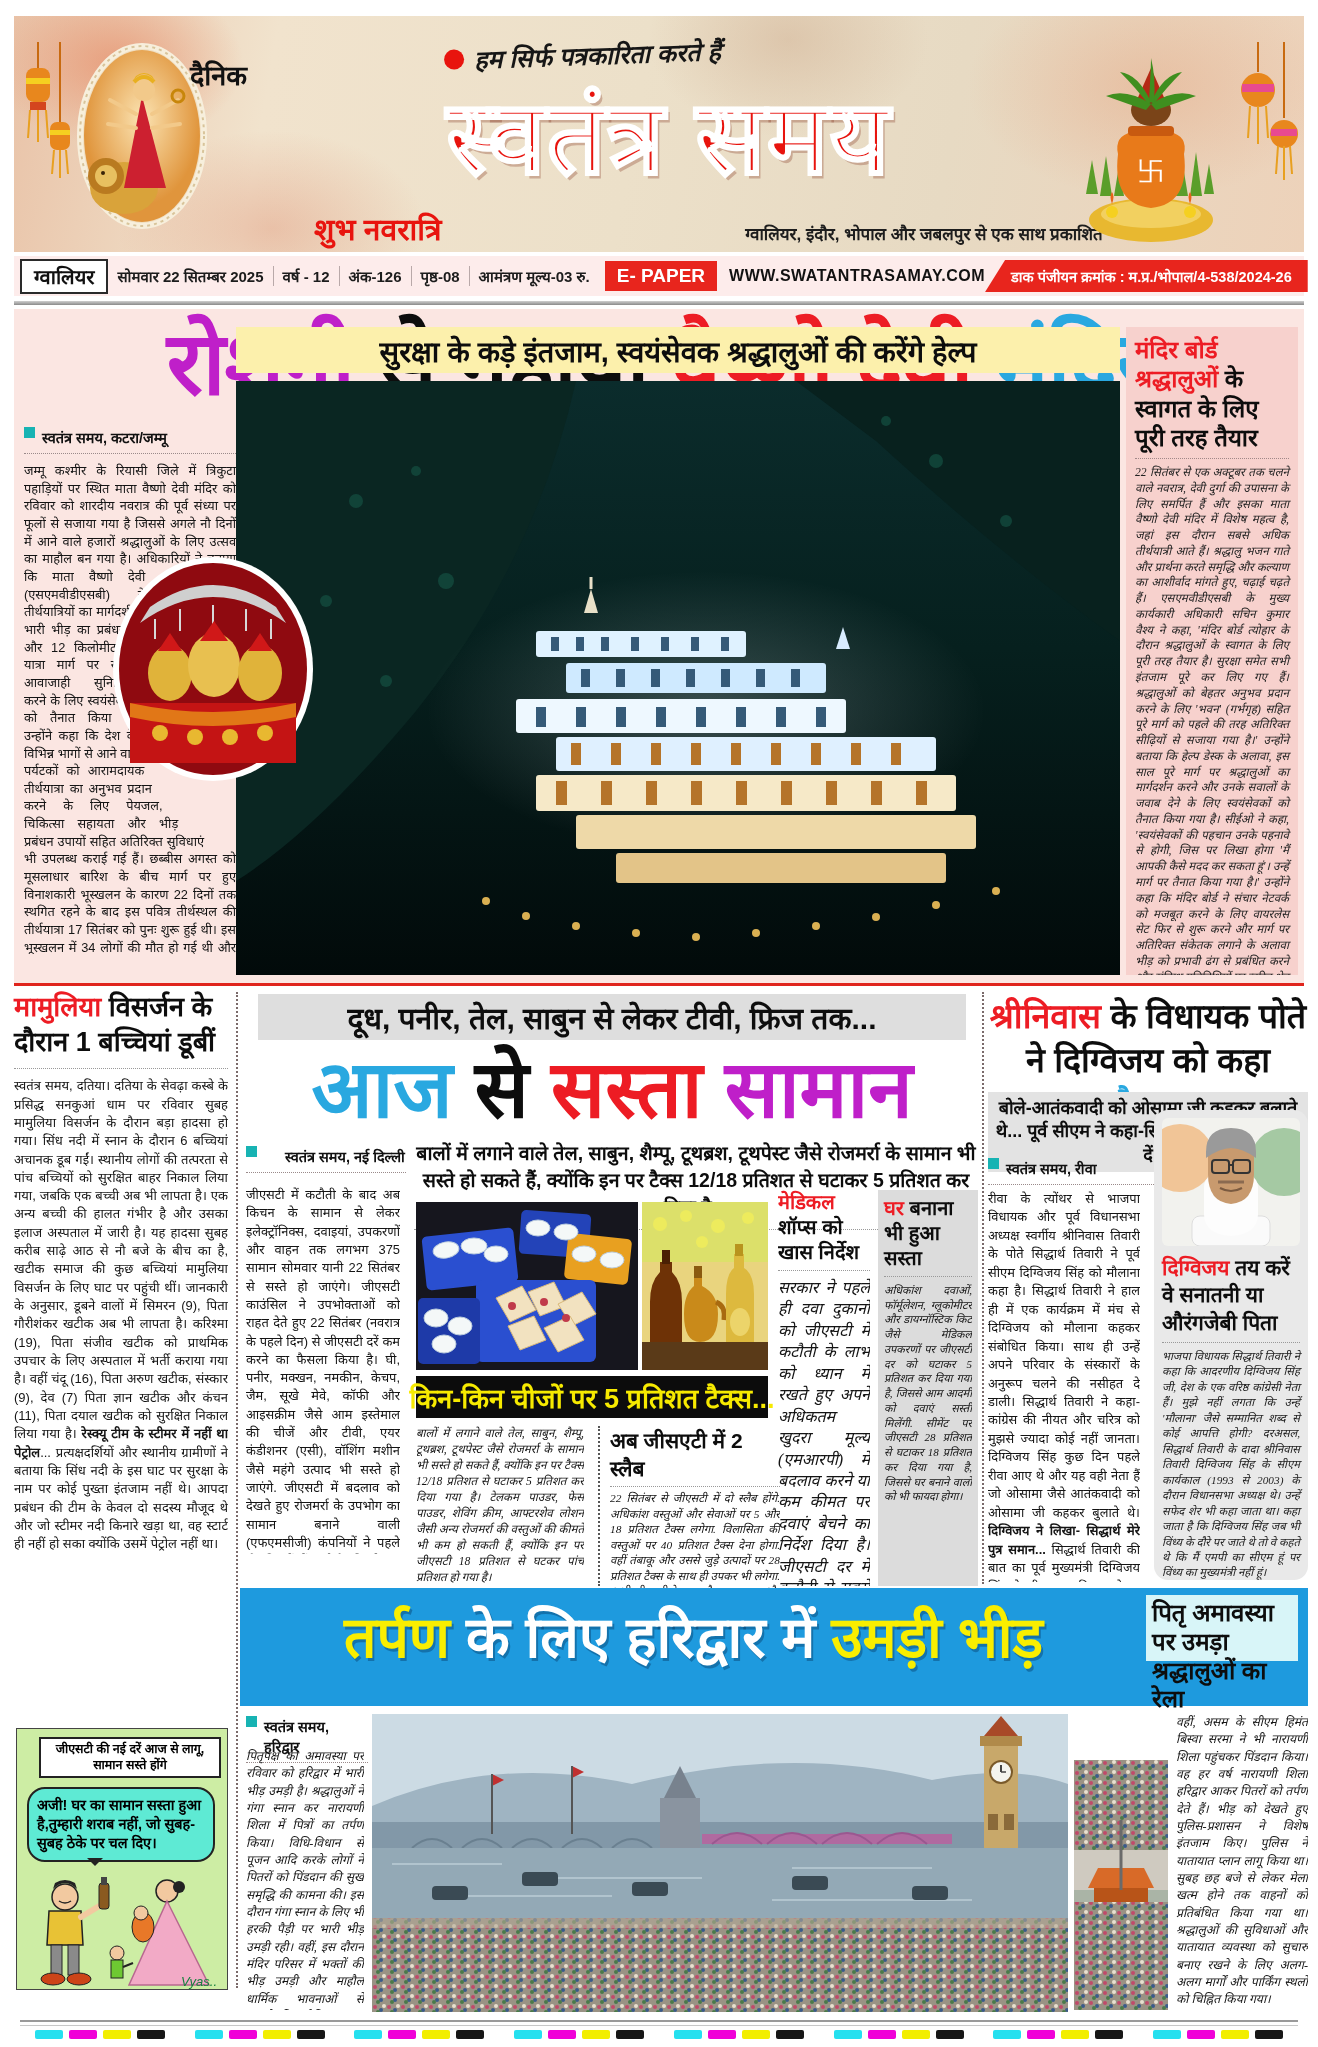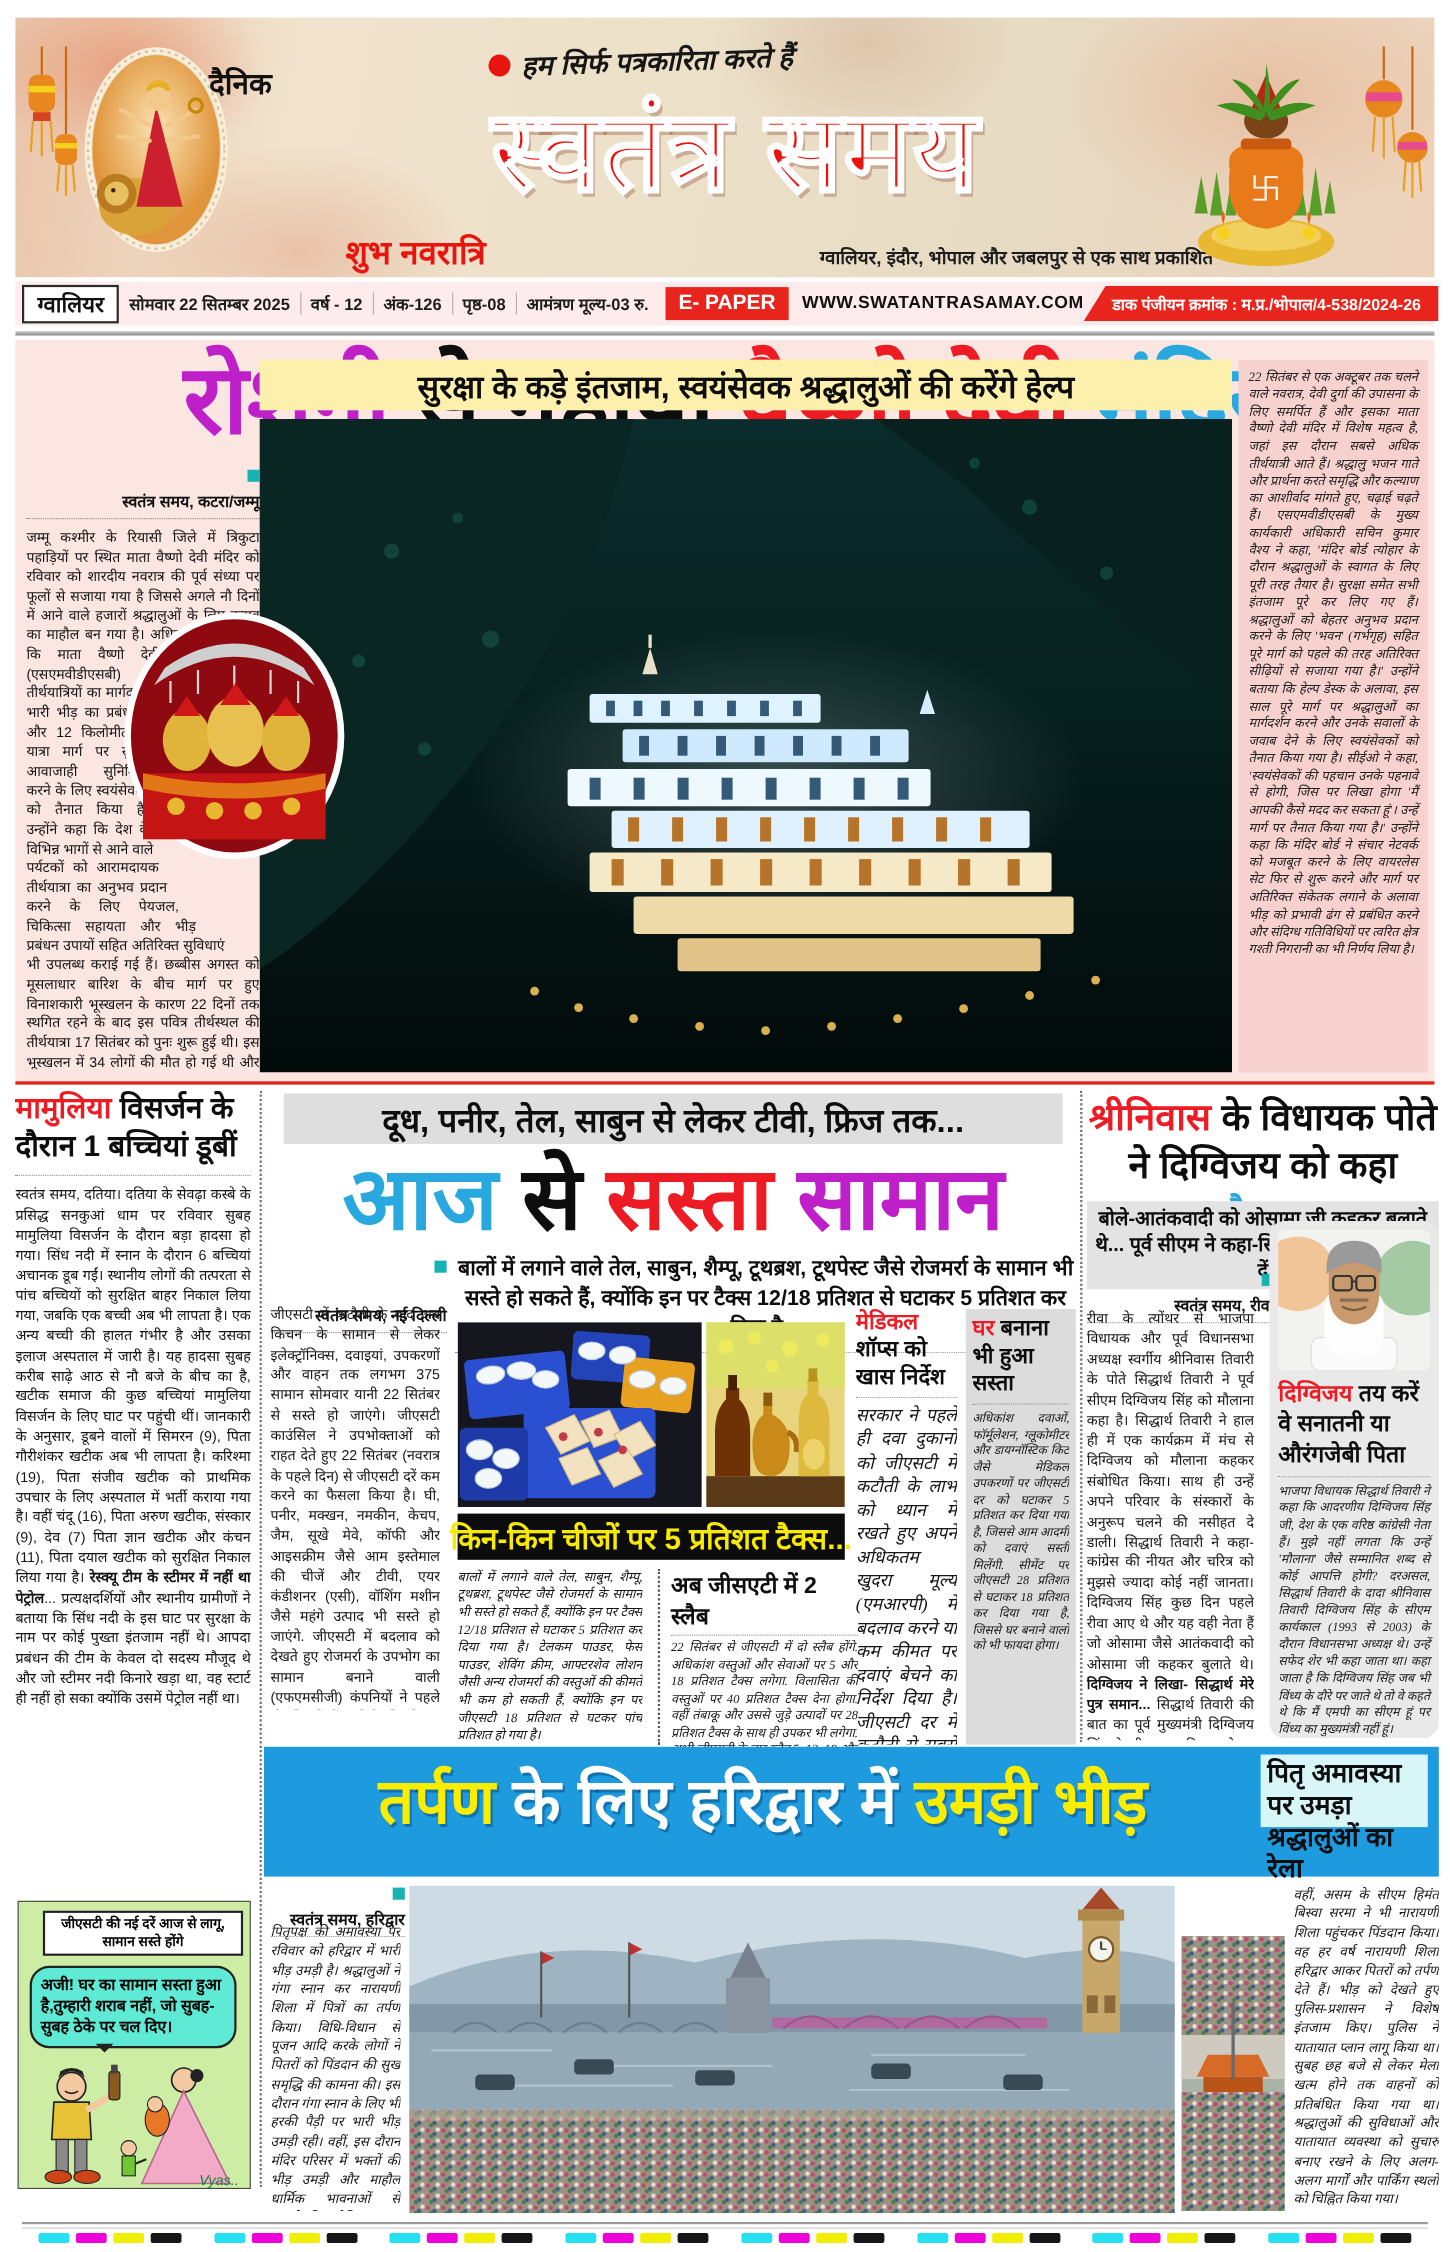--- a/index.html
+++ b/index.html
@@ -33,22 +33,22 @@
   .epaper{background:#e8251d;color:#fff;font-weight:bold;font-size:19px;padding:4px 12px;margin-left:6px;white-space:nowrap;}
   .website{font-size:16px;font-weight:bold;color:#111;margin-left:12px;letter-spacing:.5px;}
   .postal{margin-left:auto;background:#e8251d;color:#fff;font-weight:bold;font-size:14.5px;padding:6px 16px 6px 26px;
     clip-path:polygon(20px 0,100% 0,100% 100%,0 100%);white-space:nowrap;}
   #rule1{left:14px;top:301px;width:1290px;height:4px;background:linear-gradient(#cfcfcf,#8a8a8a);}
 
   
   #lead{left:14px;top:309px;width:1290px;height:674px;background:#fbe6e2;border-bottom:3px solid #e0241c;}
   .leadhead{left:0;top:0;width:1290px;text-align:center;font-size:88px;font-weight:900;white-space:nowrap;letter-spacing:-1px;line-height:1.25;}
   .c-purple{color:#bf1fc9;} .c-black{color:#0d0d0d;} .c-red{color:#ed1c24;} .c-blue{color:#29a8e0;}
-  .byline{display:flex;align-items:flex-end;gap:7px;font-weight:bold;font-size:14.5px;color:#111;
-    border-bottom:1px dotted #9a8a8a;padding-bottom:6px;margin-bottom:8px;flex-direction:column;}
+  .byline{display:flex;align-items:flex-start;gap:7px;font-weight:bold;font-size:14.5px;color:#111;
+    border-bottom:1px dotted #9a8a8a;padding-bottom:6px;margin-bottom:8px;}
   .sq{width:11px;height:11px;background:#17b3b3;flex:0 0 auto;}
   .jtext{text-align:justify;color:#141414;overflow:hidden;}
   .itext{font-family:"Liberation Serif","DejaVu Serif",serif;font-style:italic;}
   #lead-left{left:10px;top:118px;width:212px;height:548px;}
   #lead-left .jtext{font-size:12.8px;line-height:1.38;height:492px;}
   .ovalspacer{float:right;width:110px;height:366px;margin-top:118px;shape-outside:ellipse(108px 130px at 118px 250px);}
   #lead-strap{left:222px;top:18px;width:884px;height:46px;background:#fcf0ac;display:flex;align-items:center;justify-content:center;
     font-size:29px;font-weight:900;color:#0d0d0d;white-space:nowrap;}
   #lead-photo{left:222px;top:72px;width:884px;height:594px;}
   #oval-photo{left:96px;top:244px;width:206px;height:232px;z-index:3;}
@@ -392,20 +392,23 @@
       <rect x="20" y="150" width="166" height="60" fill="#c41414"></rect>
       <g fill="#e8b830">
           <circle cx="50" cy="180" r="8"></circle>
           <circle cx="85" cy="184" r="8"></circle>
           <circle cx="120" cy="184" r="8"></circle>
           <circle cx="155" cy="180" r="8"></circle>
         </g>
       <path d="M20 150 Q103 168 186 150 L186 164 Q103 182 20 164 Z" fill="#e89018" opacity=".8"></path>
     </svg>
     <div id="lead-box" class="abs">
+      <div class="boxhead">
+        <span class="c-red">मंदिर बोर्ड श्रद्धालुओं</span><span class="c-black"> के स्वागत के लिए पूरी तरह तैयार</span>
+      </div>
       <div class="itext">22 सितंबर से एक अक्टूबर तक चलने वाले नवरात्र, देवी दुर्गा की उपासना के लिए समर्पित हैं और इसका माता वैष्णो देवी मंदिर में विशेष महत्व है, जहां इस दौरान सबसे अधिक तीर्थयात्री आते हैं। श्रद्धालु भजन गाते और प्रार्थना करते समृद्धि और कल्याण का आशीर्वाद मांगते हुए, चढ़ाई चढ़ते हैं। एसएमवीडीएसबी के मुख्य कार्यकारी अधिकारी सचिन कुमार वैश्य ने कहा, 'मंदिर बोर्ड त्योहार के दौरान श्रद्धालुओं के स्वागत के लिए पूरी तरह तैयार है। सुरक्षा समेत सभी इंतजाम पूरे कर लिए गए हैं। श्रद्धालुओं को बेहतर अनुभव प्रदान करने के लिए 'भवन' (गर्भगृह) सहित पूरे मार्ग को पहले की तरह अतिरिक्त सीढ़ियों से सजाया गया है।' उन्होंने बताया कि हेल्प डेस्क के अलावा, इस साल पूरे मार्ग पर श्रद्धालुओं का मार्गदर्शन करने और उनके सवालों के जवाब देने के लिए स्वयंसेवकों को तैनात किया गया है। सीईओ ने कहा, 'स्वयंसेवकों की पहचान उनके पहनावे से होगी, जिस पर लिखा होगा 'मैं आपकी कैसे मदद कर सकता हूं'। उन्हें मार्ग पर तैनात किया गया है।' उन्होंने कहा कि मंदिर बोर्ड ने संचार नेटवर्क को मजबूत करने के लिए वायरलेस सेट फिर से शुरू करने और मार्ग पर अतिरिक्त संकेतक लगाने के अलावा भीड़ को प्रभावी ढंग से प्रबंधित करने और संदिग्ध गतिविधियों पर त्वरित क्षेत्र गश्ती निगरानी का भी निर्णय लिया है।</div>
     </div>
   </div>
 
   <div id="drown" class="abs">
     <div class="drownhead">
       <span class="c-red">मामुलिया</span><span class="c-black"> विसर्जन के दौरान 1 बच्चियां डूबीं</span>
     </div>
     <div class="jtext"><span>स्वतंत्र समय, दतिया। दतिया के सेवढ़ा कस्बे के प्रसिद्ध सनकुआं धाम पर रविवार सुबह मामुलिया विसर्जन के दौरान बड़ा हादसा हो गया। सिंध नदी में स्नान के दौरान 6 बच्चियां अचानक डूब गईं। स्थानीय लोगों की तत्परता से पांच बच्चियों को सुरक्षित बाहर निकाल लिया गया, जबकि एक बच्ची अब भी लापता है। एक अन्य बच्ची की हालत गंभीर है और उसका इलाज अस्पताल में जारी है। यह हादसा सुबह करीब साढ़े आठ से नौ बजे के बीच का है, खटीक समाज की कुछ बच्चियां मामुलिया विसर्जन के लिए घाट पर पहुंची थीं। जानकारी के अनुसार, डूबने वालों में सिमरन (9), पिता गौरीशंकर खटीक अब भी लापता है। करिश्मा (19), पिता संजीव खटीक को प्राथमिक उपचार के लिए अस्पताल में भर्ती कराया गया है। वहीं चंदू (16), पिता अरुण खटीक, संस्कार (9), देव (7) पिता ज्ञान खटीक और कंचन (11), पिता दयाल खटीक को सुरक्षित निकाल लिया गया है। </span><b>रेस्क्यू टीम के स्टीमर में नहीं था पेट्रोल</b><span>... प्रत्यक्षदर्शियों और स्थानीय ग्रामीणों ने बताया कि सिंध नदी के इस घाट पर सुरक्षा के नाम पर कोई पुख्ता इंतजाम नहीं थे। आपदा प्रबंधन की टीम के केवल दो सदस्य मौजूद थे और जो स्टीमर नदी किनारे खड़ा था, वह स्टार्ट ही नहीं हो सका क्योंकि उसमें पेट्रोल नहीं था।</span></div>
   </div>

